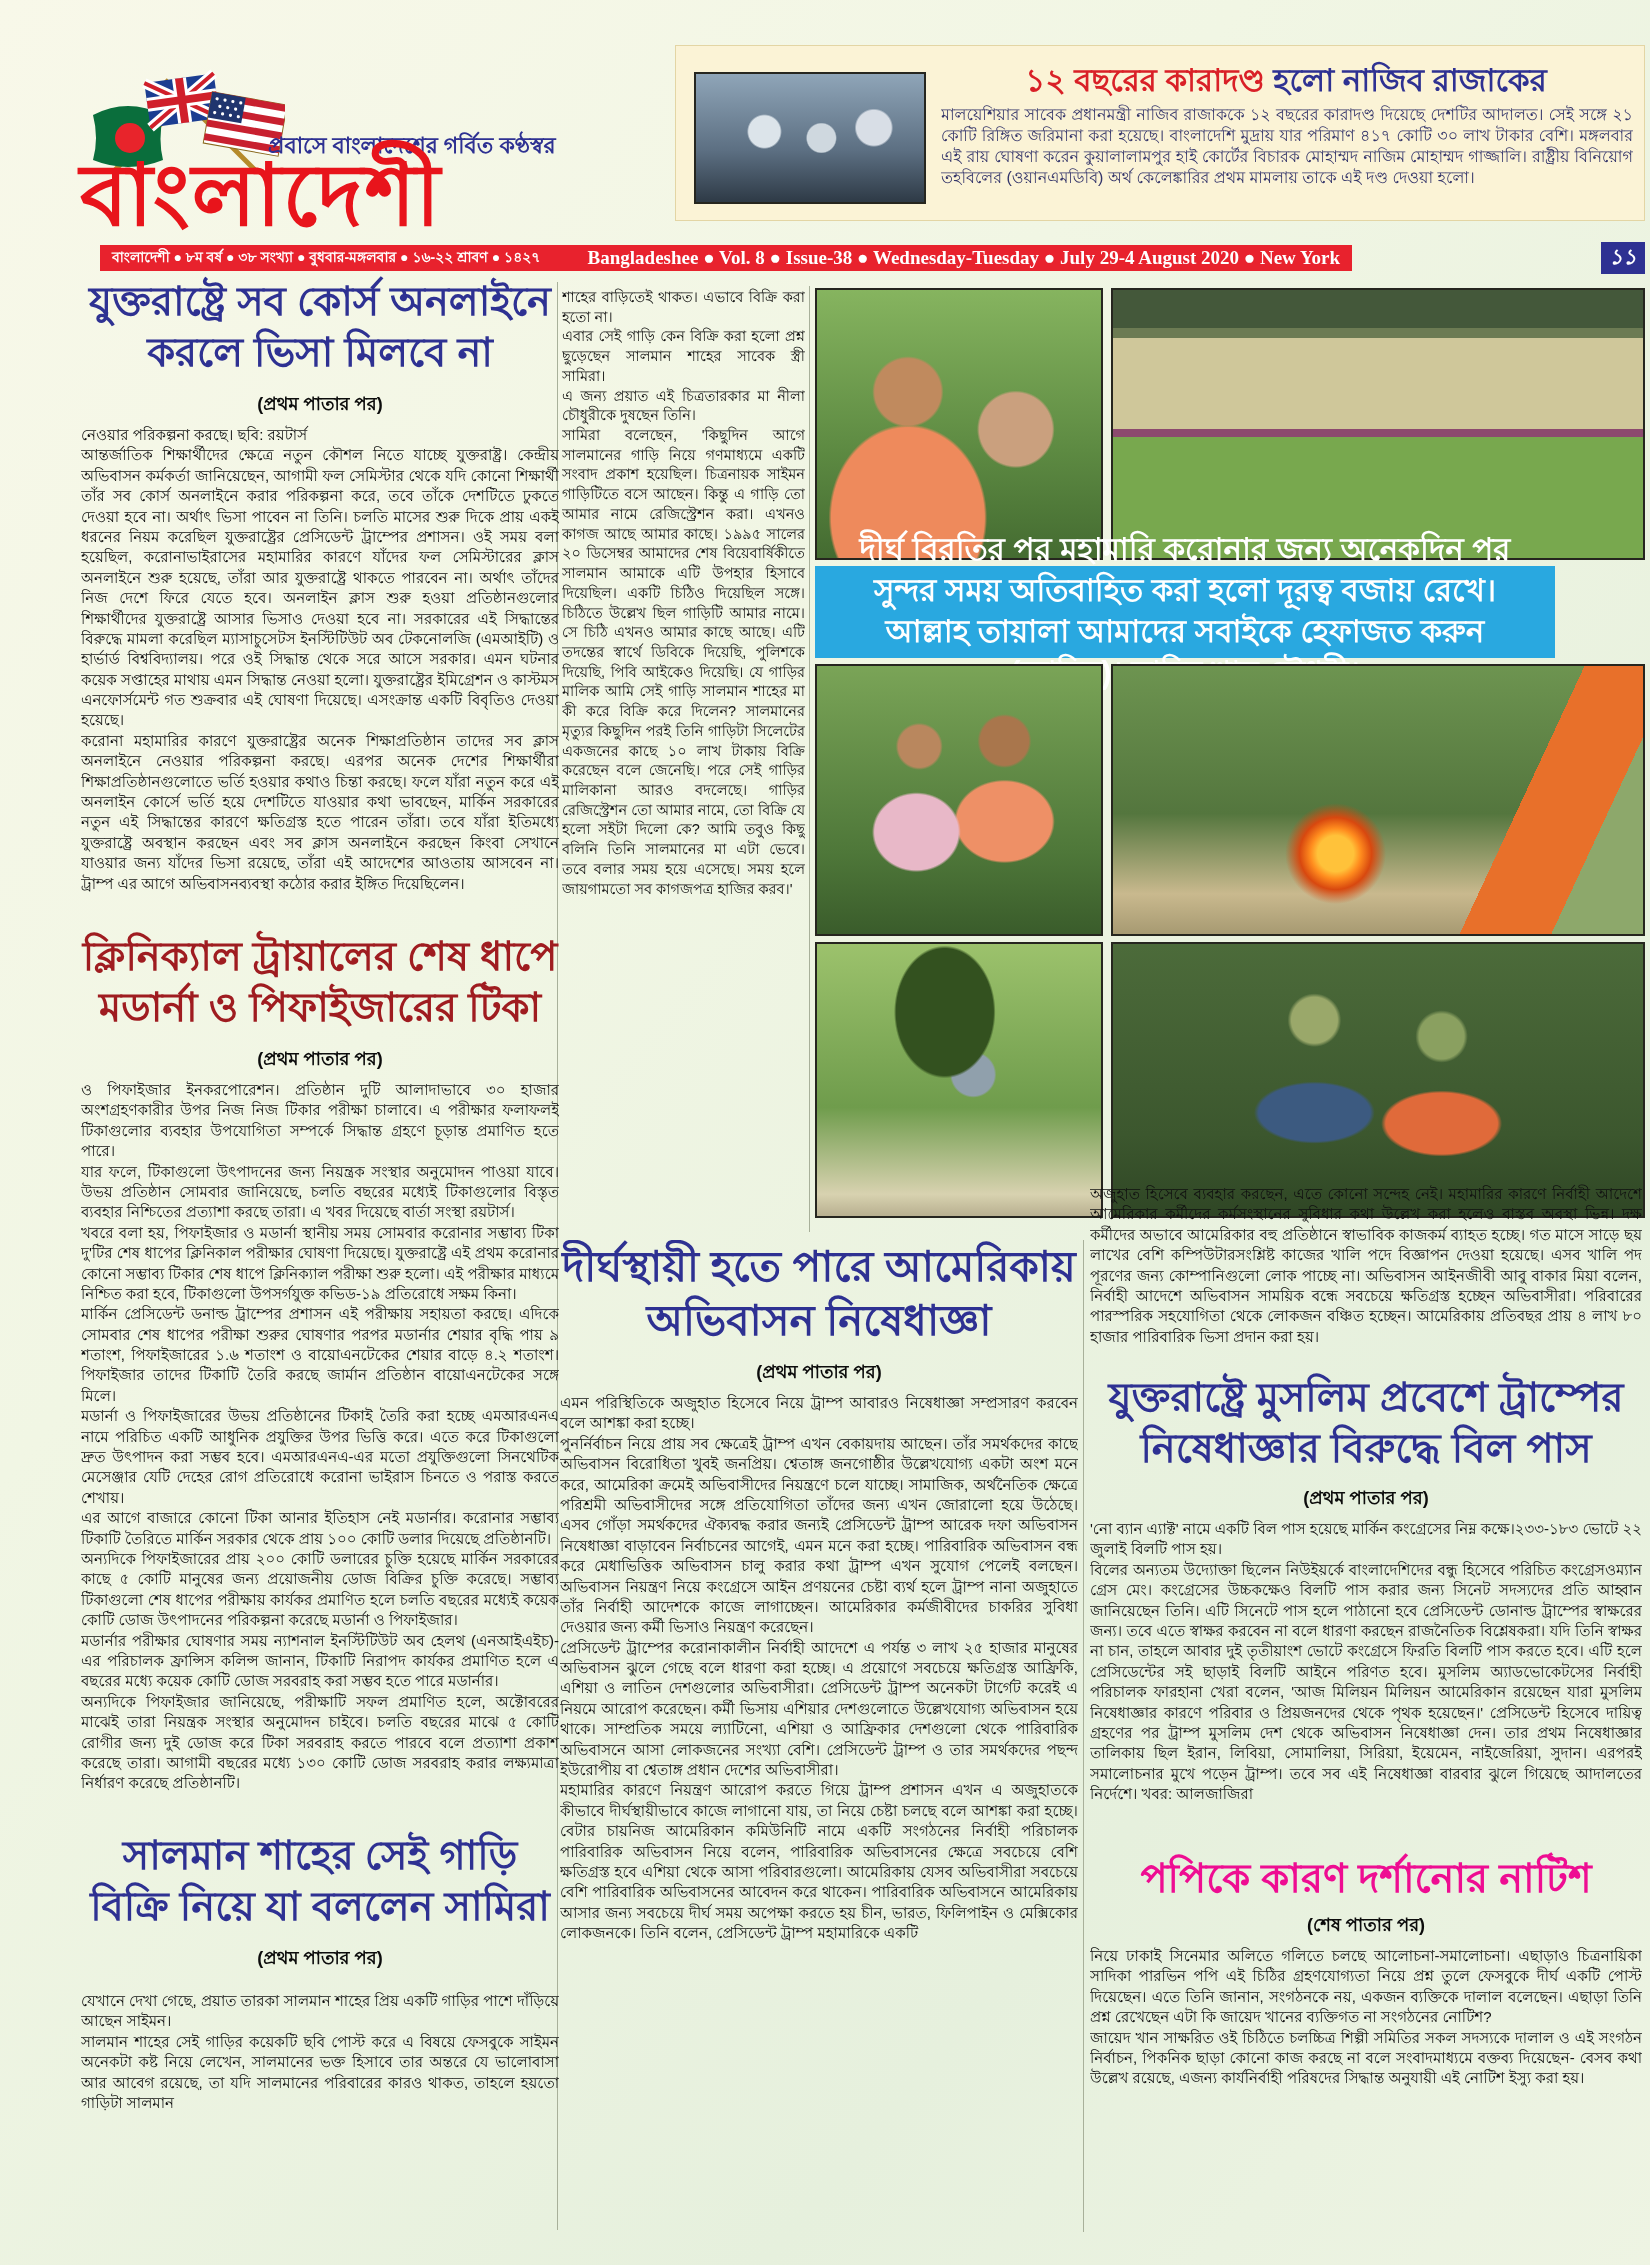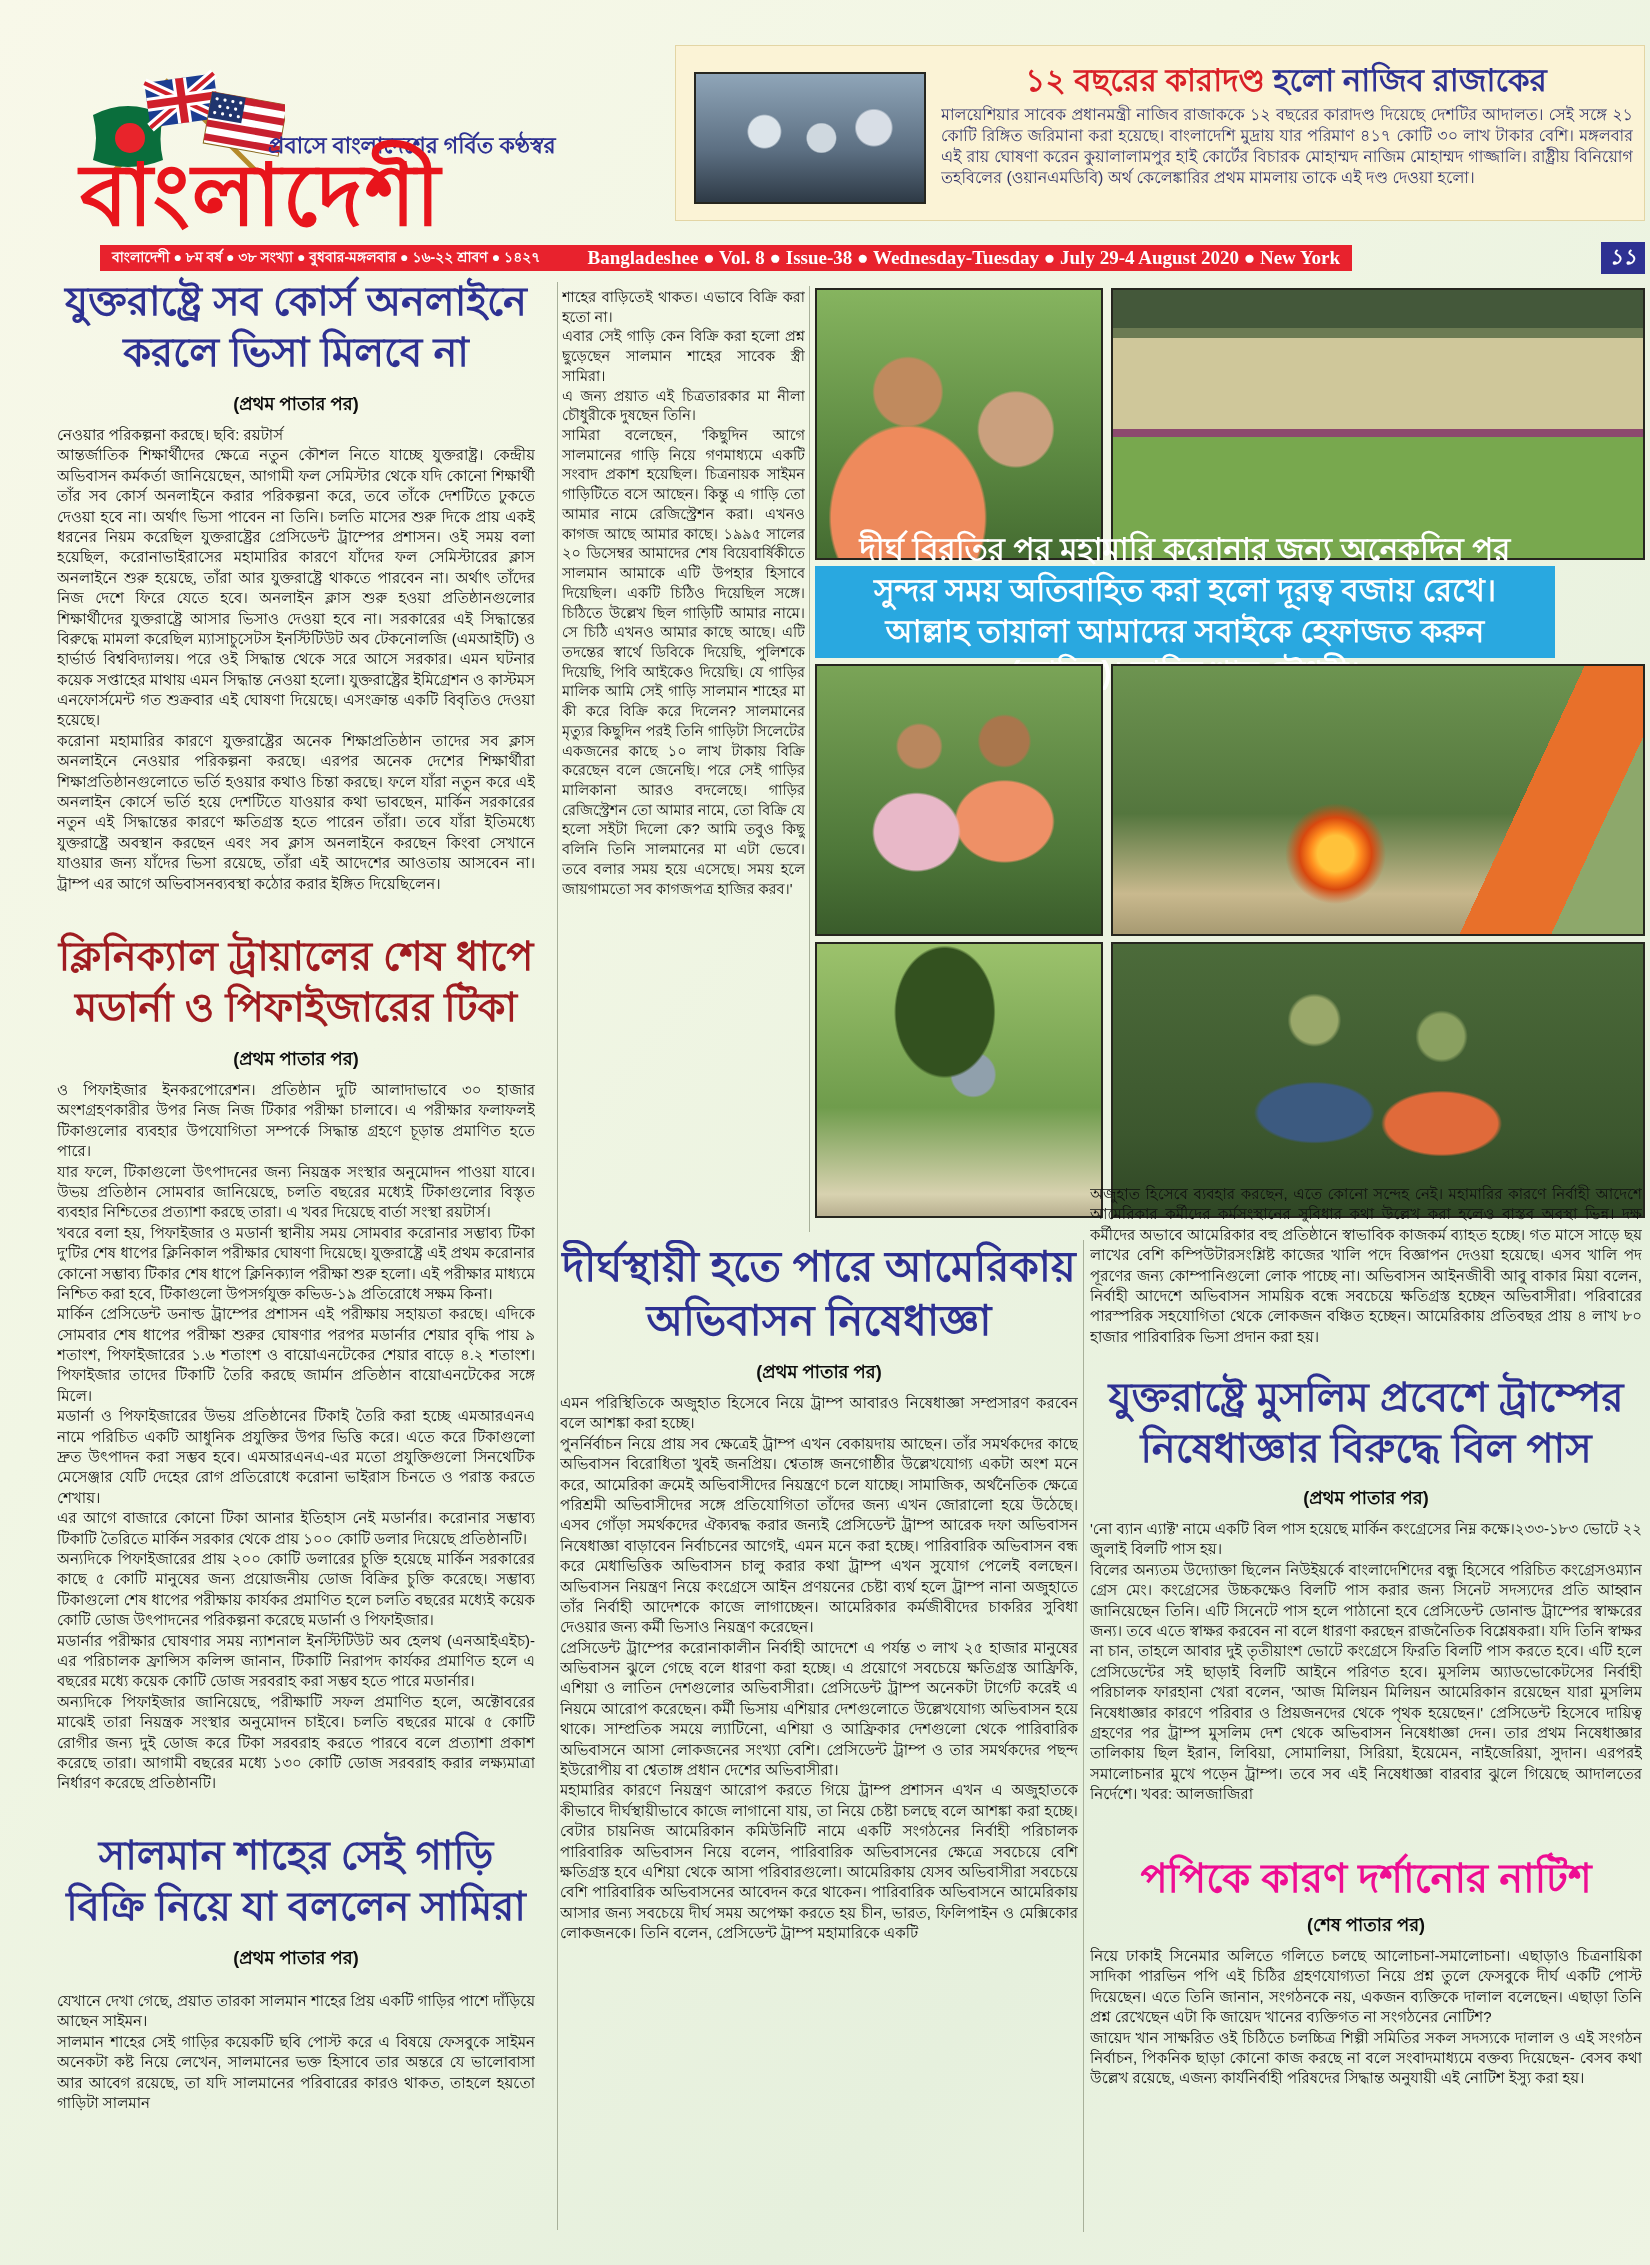--- a/index.html
+++ b/index.html
@@ -99,21 +99,21 @@
   <div class="abs datebar" style="left:59px;top:245px;width:1252px;height:26px;margin-left:41px;">
     <span class="bn">বাংলাদেশী ● ৮ম বর্ষ ● ৩৮ সংখ্যা ● বুধবার-মঙ্গলবার ● ১৬-২২ শ্রাবণ ● ১৪২৭</span>
     <span class="en">Bangladeshee ● Vol. 8 ● Issue-38 ● Wednesday-Tuesday ● July 29-4 August 2020 ● New York</span>
   </div>
   <div class="abs pagenum" style="left:1601px;top:242px;width:44px;height:32px;">১১</div>
 
   <div class="abs rule" style="left:557px;top:282px;height:1948px;"></div>
   <div class="abs rule" style="left:809px;top:286px;height:946px;"></div>
   <div class="abs rule" style="left:1083px;top:1240px;height:992px;"></div>
 
-  <div class="abs col" style="left:57px;top:276px;width:478px;height:1956px;justify-content:space-between;">
+  <div class="abs col" style="left:81px;top:276px;width:478px;height:1956px;justify-content:space-between;">
     <div class="hl blue" style="font-size:40px;height:112px;">যুক্তরাষ্ট্রে সব কোর্স অনলাইনে করলে ভিসা মিলবে না</div>
     <div class="cont">(প্রথম পাতার পর)</div>
     <div class="jt body-15" style="height:498px;">নেওয়ার পরিকল্পনা করছে। ছবি: রয়টার্স
 আন্তর্জাতিক শিক্ষার্থীদের ক্ষেত্রে নতুন কৌশল নিতে যাচ্ছে যুক্তরাষ্ট্র। কেন্দ্রীয় অভিবাসন কর্মকর্তা জানিয়েছেন, আগামী ফল সেমিস্টার থেকে যদি কোনো শিক্ষার্থী তাঁর সব কোর্স অনলাইনে করার পরিকল্পনা করে, তবে তাঁকে দেশটিতে ঢুকতে দেওয়া হবে না। অর্থাৎ ভিসা পাবেন না তিনি। চলতি মাসের শুরু দিকে প্রায় একই ধরনের নিয়ম করেছিল যুক্তরাষ্ট্রের প্রেসিডেন্ট ট্রাম্পের প্রশাসন। ওই সময় বলা হয়েছিল, করোনাভাইরাসের মহামারির কারণে যাঁদের ফল সেমিস্টারের ক্লাস অনলাইনে শুরু হয়েছে, তাঁরা আর যুক্তরাষ্ট্রে থাকতে পারবেন না। অর্থাৎ তাঁদের নিজ দেশে ফিরে যেতে হবে। অনলাইন ক্লাস শুরু হওয়া প্রতিষ্ঠানগুলোর শিক্ষার্থীদের যুক্তরাষ্ট্রে আসার ভিসাও দেওয়া হবে না। সরকারের এই সিদ্ধান্তের বিরুদ্ধে মামলা করেছিল ম্যাসাচুসেটস ইনস্টিটিউট অব টেকনোলজি (এমআইটি) ও হার্ভার্ড বিশ্ববিদ্যালয়। পরে ওই সিদ্ধান্ত থেকে সরে আসে সরকার। এমন ঘটনার কয়েক সপ্তাহের মাথায় এমন সিদ্ধান্ত নেওয়া হলো। যুক্তরাষ্ট্রের ইমিগ্রেশন ও কাস্টমস এনফোর্সমেন্ট গত শুক্রবার এই ঘোষণা দিয়েছে। এসংক্রান্ত একটি বিবৃতিও দেওয়া হয়েছে।
 করোনা মহামারির কারণে যুক্তরাষ্ট্রের অনেক শিক্ষাপ্রতিষ্ঠান তাদের সব ক্লাস অনলাইনে নেওয়ার পরিকল্পনা করছে। এরপর অনেক দেশের শিক্ষার্থীরা শিক্ষাপ্রতিষ্ঠানগুলোতে ভর্তি হওয়ার কথাও চিন্তা করছে। ফলে যাঁরা নতুন করে এই অনলাইন কোর্সে ভর্তি হয়ে দেশটিতে যাওয়ার কথা ভাবছেন, মার্কিন সরকারের নতুন এই সিদ্ধান্তের কারণে ক্ষতিগ্রস্ত হতে পারেন তাঁরা। তবে যাঁরা ইতিমধ্যে যুক্তরাষ্ট্রে অবস্থান করছেন এবং সব ক্লাস অনলাইনে করছেন কিংবা সেখানে যাওয়ার জন্য যাঁদের ভিসা রয়েছে, তাঁরা এই আদেশের আওতায় আসবেন না। ট্রাম্প এর আগে অভিবাসনব্যবস্থা কঠোর করার ইঙ্গিত দিয়েছিলেন।</div>
     <div class="hl maroon" style="font-size:40px;height:112px;padding-top:8px;">ক্লিনিক্যাল ট্রায়ালের শেষ ধাপে মডার্না ও পিফাইজারের টিকা</div>
     <div class="cont">(প্রথম পাতার পর)</div>
     <div class="jt body-15" style="height:742px;">ও পিফাইজার ইনকরপোরেশন। প্রতিষ্ঠান দুটি আলাদাভাবে ৩০ হাজার অংশগ্রহণকারীর উপর নিজ নিজ টিকার পরীক্ষা চালাবে। এ পরীক্ষার ফলাফলই টিকাগুলোর ব্যবহার উপযোগিতা সম্পর্কে সিদ্ধান্ত গ্রহণে চূড়ান্ত প্রমাণিত হতে পারে।
 যার ফলে, টিকাগুলো উৎপাদনের জন্য নিয়ন্ত্রক সংস্থার অনুমোদন পাওয়া যাবে। উভয় প্রতিষ্ঠান সোমবার জানিয়েছে, চলতি বছরের মধ্যেই টিকাগুলোর বিস্তৃত ব্যবহার নিশ্চিতের প্রত্যাশা করছে তারা। এ খবর দিয়েছে বার্তা সংস্থা রয়টার্স।
 খবরে বলা হয়, পিফাইজার ও মডার্না স্থানীয় সময় সোমবার করোনার সম্ভাব্য টিকা দু'টির শেষ ধাপের ক্লিনিকাল পরীক্ষার ঘোষণা দিয়েছে। যুক্তরাষ্ট্রে এই প্রথম করোনার কোনো সম্ভাব্য টিকার শেষ ধাপে ক্লিনিক্যাল পরীক্ষা শুরু হলো। এই পরীক্ষার মাধ্যমে নিশ্চিত করা হবে, টিকাগুলো উপসর্গযুক্ত কভিড-১৯ প্রতিরোধে সক্ষম কিনা।

